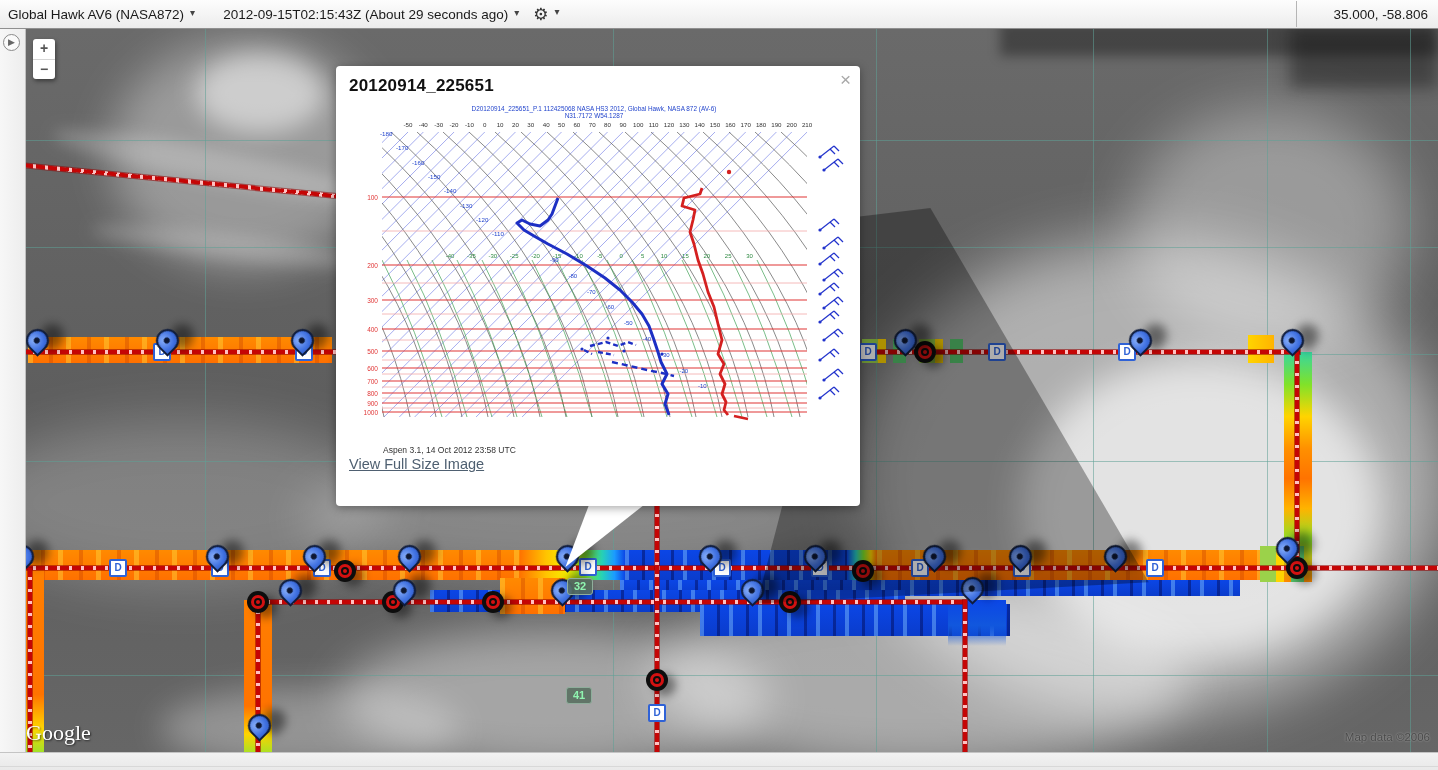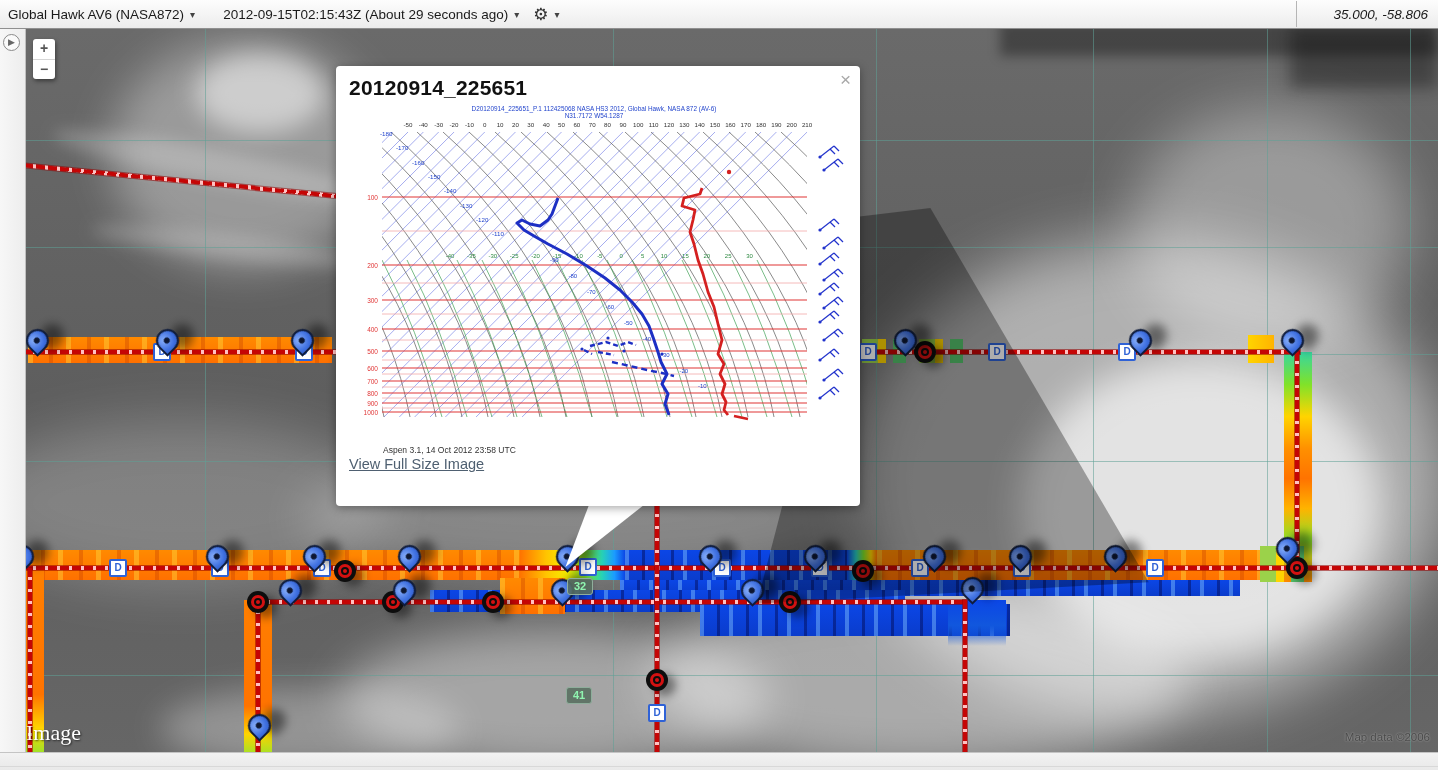--- a/index.html
+++ b/index.html
@@ -1,23 +1,23 @@
 <!DOCTYPE html>
 <html><head>
 <meta charset="utf-8">
 <style>
   html,body{margin:0;padding:0;background:#dcdcdc;}
   #app{position:relative;width:1438px;height:770px;overflow:hidden;font-family:"Liberation Sans",sans-serif;background:#636363;}
   
   #toolbar{position:absolute;left:0;top:0;width:1438px;height:28px;background:linear-gradient(#fdfdfd,#ececec);border-bottom:1px solid #8f8f8f;display:flex;align-items:center;z-index:60;}
-  .tb-item{display:flex;align-items:center;gap:6px;margin-left:8px;font-size:13.5px;color:#1a1a1a;cursor:default;}
+  .tb-item{display:flex;align-items:flex-start;gap:6px;margin-left:8px;font-size:13.5px;color:#1a1a1a;cursor:default;}
   .caret{font-size:10px;color:#444;}
   .gear{font-size:17px;color:#333;line-height:1;}
   #tb-sep{position:absolute;left:1296px;top:1px;width:1px;height:26px;background:#b5b5b5;}
-  #tb-coords{position:absolute;right:10px;top:0;height:28px;display:flex;align-items:center;font-size:13.5px;color:#1a1a1a;font-style:italic;}
+  #tb-coords{position:absolute;right:10px;top:0;height:28px;display:flex;align-items:center;font-size:13.5px;color:#1a1a1a;}
   
   #stage{position:absolute;left:0;top:28px;width:1438px;height:724px;overflow:hidden;background:linear-gradient(180deg,#6a6a6a,#5d5d5d 55%,#666);}
   
   .cloud{position:absolute;border-radius:50%;pointer-events:none;}
   .c1{left:110px;top:10px;width:270px;height:230px;background:rgba(255,255,255,.34);filter:blur(22px);}
   .c1b{left:195px;top:25px;width:130px;height:80px;background:rgba(255,255,255,.5);filter:blur(12px);}
   .c2{left:50px;top:120px;width:320px;height:34px;background:rgba(255,255,255,.22);filter:blur(8px);transform:rotate(11deg);}
   .c2b{left:90px;top:205px;width:270px;height:26px;background:rgba(255,255,255,.2);filter:blur(8px);transform:rotate(7deg);}
   .c3{left:-30px;top:390px;width:420px;height:170px;background:rgba(255,255,255,.22);filter:blur(26px);}
   .c4{left:850px;top:210px;width:600px;height:480px;background:rgba(255,255,255,.5);filter:blur(30px);}
@@ -58,21 +58,21 @@
   
   #sidebar{position:absolute;left:0;top:0;width:25px;height:724px;background:linear-gradient(90deg,#f7f7f7,#ededed);border-right:1px solid #c0c0c0;z-index:40;}
   #sidebar-toggle{position:absolute;left:3px;top:6px;width:15px;height:15px;border:1.5px solid #8a8a8a;border-radius:50%;color:#666;font-size:9px;line-height:14px;text-align:center;background:#fafafa;cursor:pointer;}
   #zoomctl{position:absolute;left:33px;top:11px;width:22px;height:40px;background:#fff;border-radius:3px;box-shadow:1px 2px 4px rgba(0,0,0,.45);z-index:41;overflow:hidden;}
   .zbtn{width:22px;height:20px;text-align:center;font-size:14px;font-weight:bold;color:#555;line-height:19px;cursor:pointer;}
   #zin{border-bottom:1px solid #d6d6d6;}
   
   #popup-shadow{position:absolute;left:600px;top:150px;width:560px;height:430px;background:rgba(0,0,0,.32);clip-path:polygon(46% 9%,59% 7%,98% 94%,28% 99%);filter:blur(12px);z-index:44;}
   
   #popup{position:absolute;left:336px;top:38px;width:524px;height:440px;background:#fff;border-radius:4px;box-shadow:0 2px 10px rgba(0,0,0,.35);z-index:50;}
-  #popup-title{position:absolute;left:13px;top:10px;font-size:21px;font-weight:bold;color:#111;letter-spacing:.2px;}
+  #popup-title{position:absolute;left:13px;top:10px;font-size:17px;font-weight:bold;color:#111;letter-spacing:.2px;}
   #popup-close{position:absolute;right:9px;top:4px;font-size:19px;color:#a9a9a9;cursor:pointer;line-height:1;}
   #chart{position:absolute;left:26px;top:36px;}
   #popup-caption{position:absolute;left:47px;top:379px;font-size:8.5px;color:#333;}
   #popup-link{position:absolute;left:13px;top:390px;font-size:14.5px;color:#4f6071;text-decoration:underline;cursor:pointer;}
   #tail{position:absolute;left:560px;top:475px;width:90px;height:64px;background:#fff;clip-path:polygon(33% 0,96% 0,6% 100%);z-index:49;filter:drop-shadow(10px 6px 6px rgba(0,0,0,.35));}
   
   #glogo{position:absolute;left:26px;top:692px;color:#fff;font-family:"Liberation Serif",serif;font-size:22px;text-shadow:1px 1px 2px rgba(0,0,0,.6);z-index:45;cursor:pointer;}
   #attrib{position:absolute;right:8px;top:703px;color:#4a4a4a;font-size:11.5px;z-index:45;text-shadow:0 0 2px rgba(255,255,255,.5);}
   
   #bottombar{position:absolute;left:0;top:752px;width:1438px;height:18px;background:linear-gradient(#f2f2f2,#e8e8e8);border-top:1px solid #c4c4c4;z-index:60;}
@@ -495,20 +495,20 @@
     </div>
 
     <div id="sidebar">
       <div id="sidebar-toggle">▶</div>
     </div>
     <div id="zoomctl">
       <div class="zbtn" id="zin">+</div>
       <div class="zbtn">−</div>
     </div>
 
-    <div id="glogo">Image</div>
+    <div id="glogo">Google</div>
     <div id="attrib">Map data ©2006</div>
   </div>
 
   <div id="bottombar">
       <div class="inner"></div>
     </div>
 </div>
 
 </body></html>

